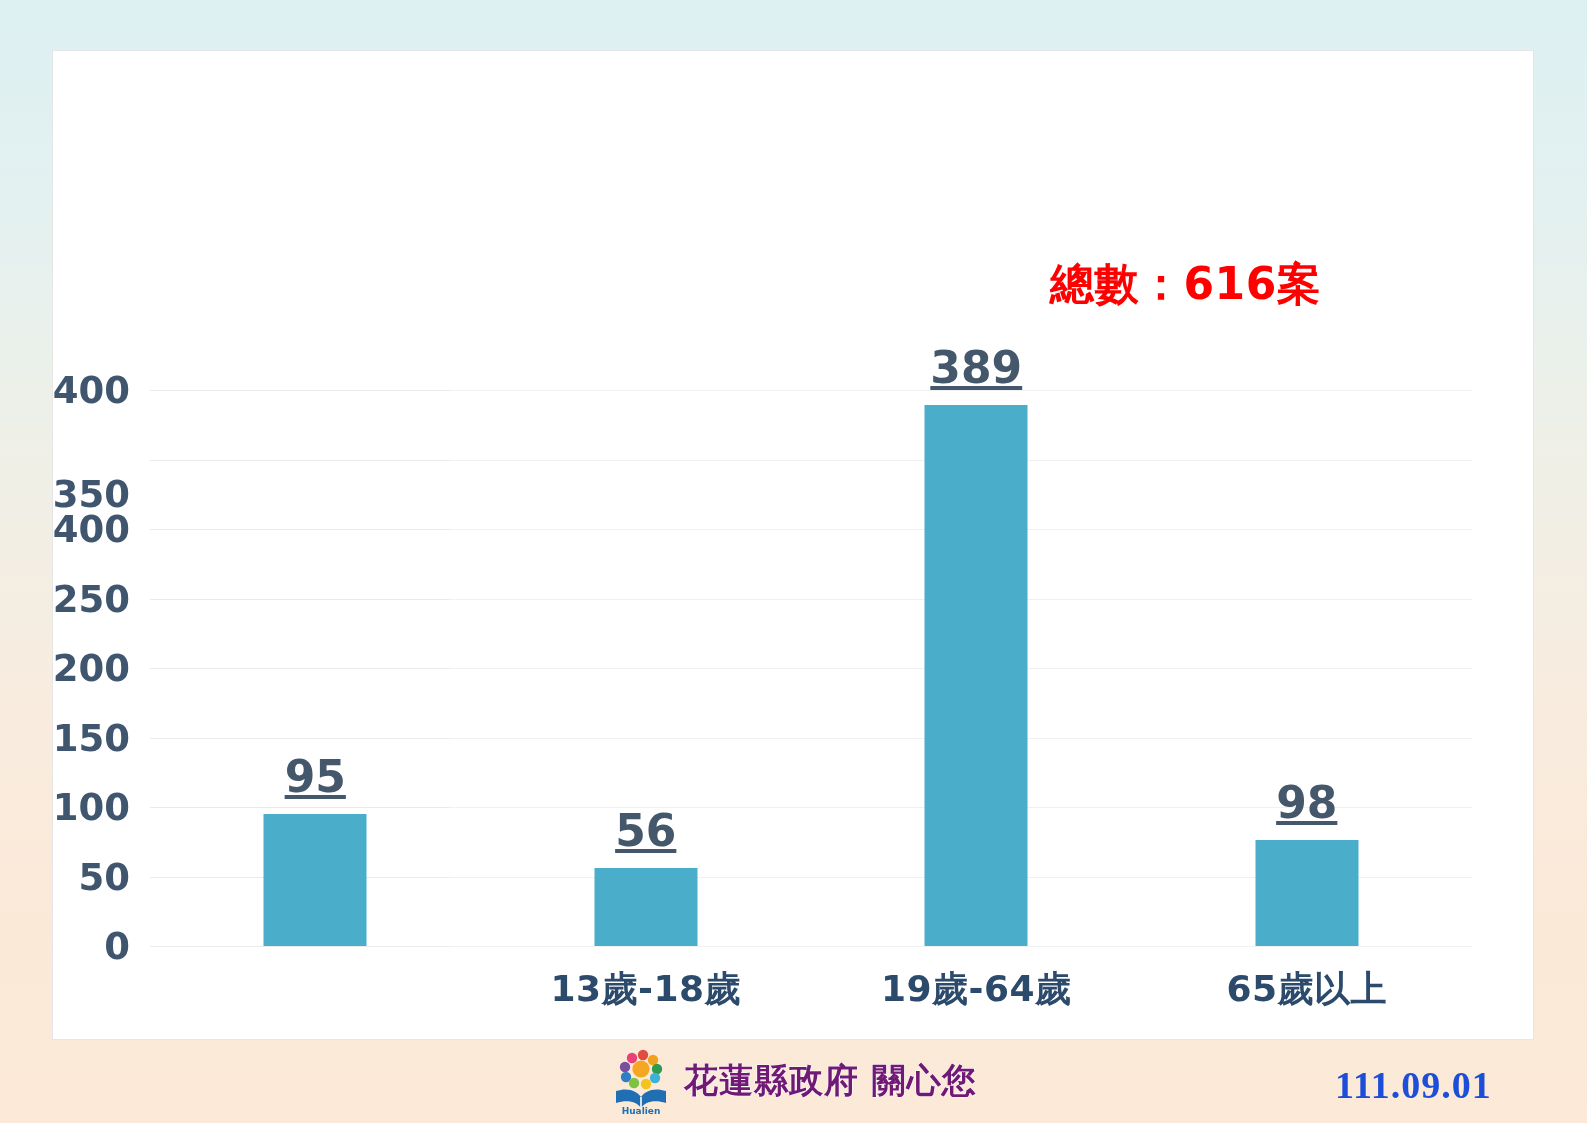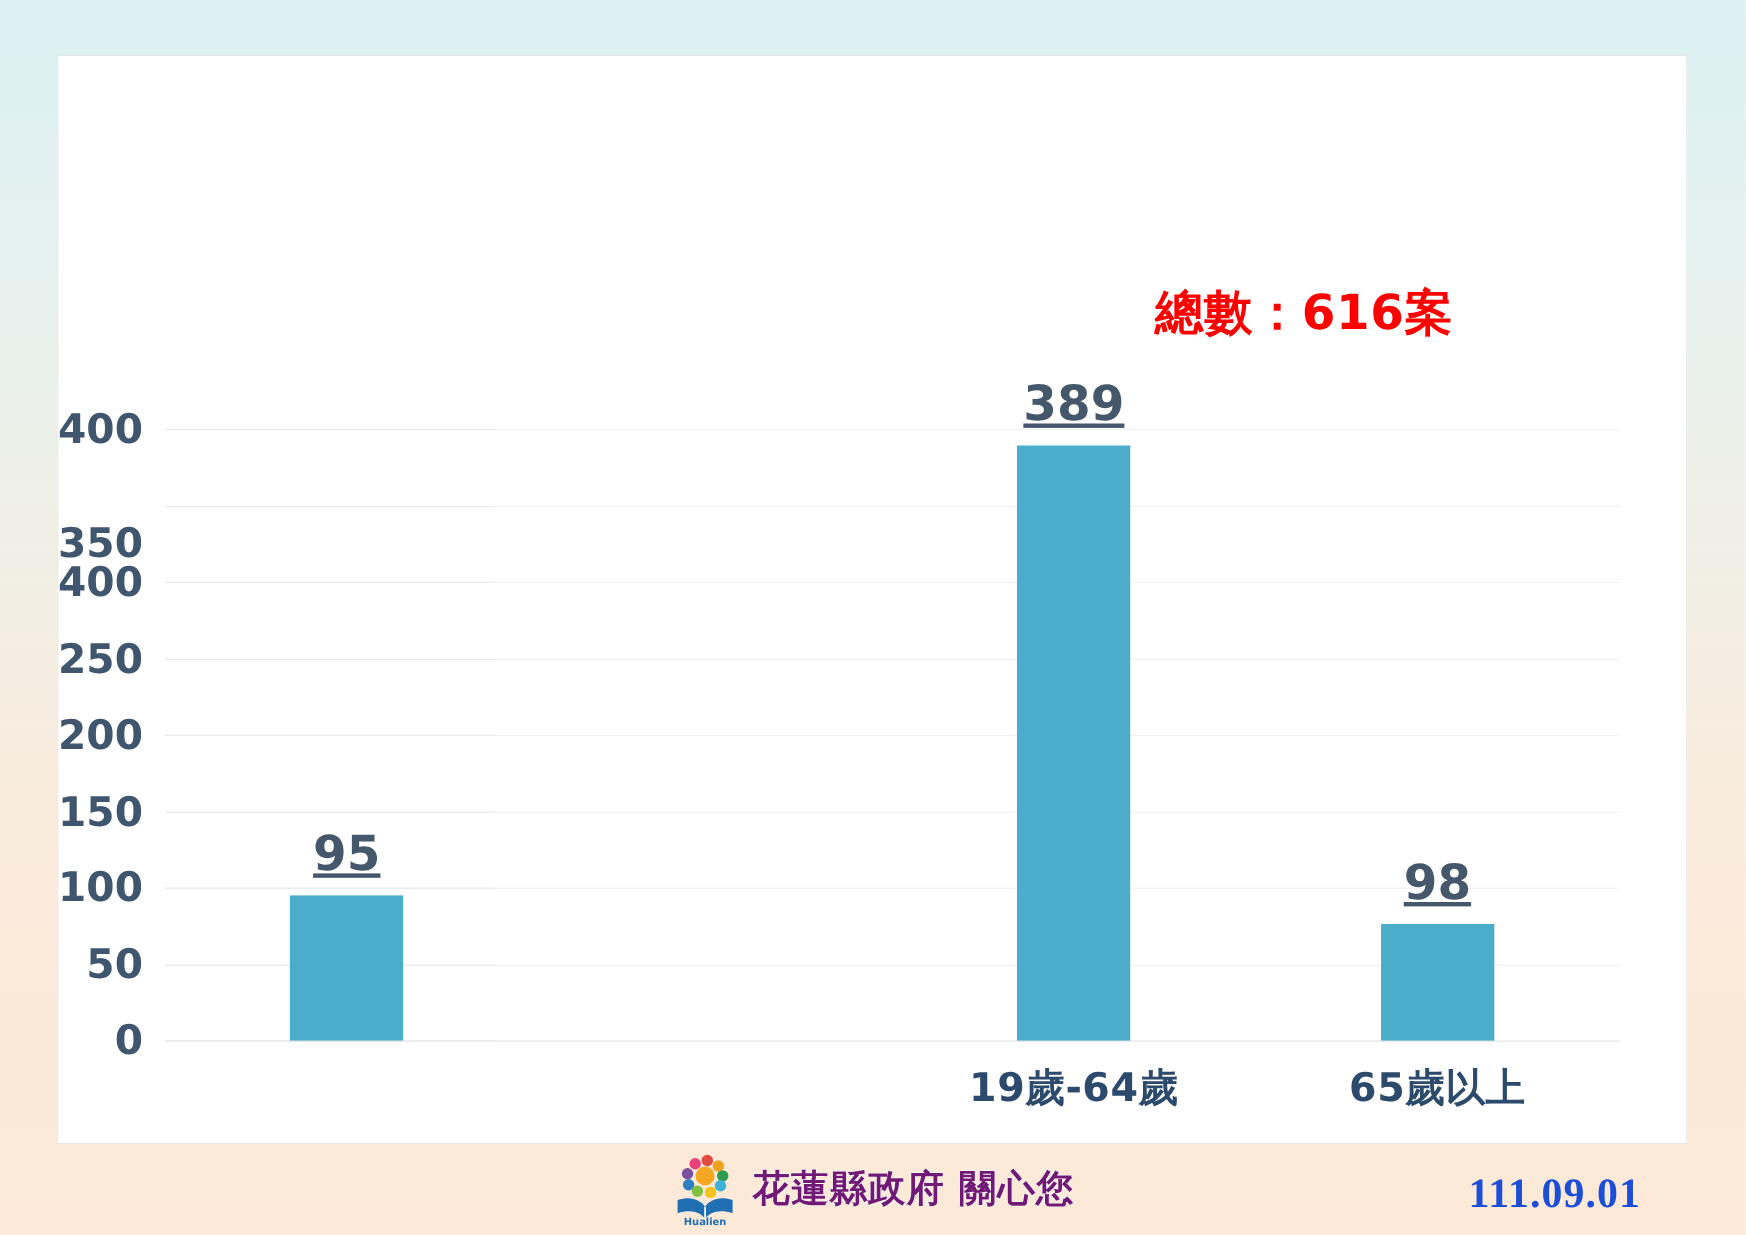--- a/index.html
+++ b/index.html
@@ -227,20 +227,25 @@
         <div class="gridline solid-left" style="top: 417px;"></div>
         <div class="ytick" style="top: 417px;">100</div>
         <div class="gridline solid-left" style="top: 486.5px;"></div>
         <div class="ytick" style="top: 486.5px;">50</div>
         <div class="gridline solid-left" style="top: 556px;"></div>
         <div class="ytick" style="top: 556px;">0</div>
         <div class="bar-slot" style="left: 0px; width: 330.5px;">
           <div class="bar" title="12歲以下: 95" style="height: 132.05px; background: rgb(74, 174, 203);"></div>
           <div class="bar-value" style="bottom: 144.05px; color: rgb(68, 87, 107);">95</div>
         </div>
+        <div class="bar-slot" style="left: 330.5px; width: 330.5px;">
+          <div class="bar" title="13歲-18歲: 56" style="height: 77.84px; background: rgb(74, 174, 203);"></div>
+          <div class="bar-value" style="bottom: 89.84px; color: rgb(68, 87, 107);">56</div>
+          <div class="cat-label">13歲-18歲</div>
+        </div>
         <div class="bar-slot" style="left: 661px; width: 330.5px;">
           <div class="bar" title="19歲-64歲: 389" style="height: 540.71px; background: rgb(74, 174, 203);"></div>
           <div class="bar-value" style="bottom: 552.71px; color: rgb(68, 87, 107);">389</div>
           <div class="cat-label">19歲-64歲</div>
         </div>
         <div class="bar-slot" style="left: 991.5px; width: 330.5px;">
           <div class="bar" title="65歲以上: 76" style="height: 105.64px; background: rgb(74, 174, 203);"></div>
           <div class="bar-value" style="bottom: 117.64px; color: rgb(68, 87, 107);">98</div>
           <div class="cat-label">65歲以上</div>
         </div>

